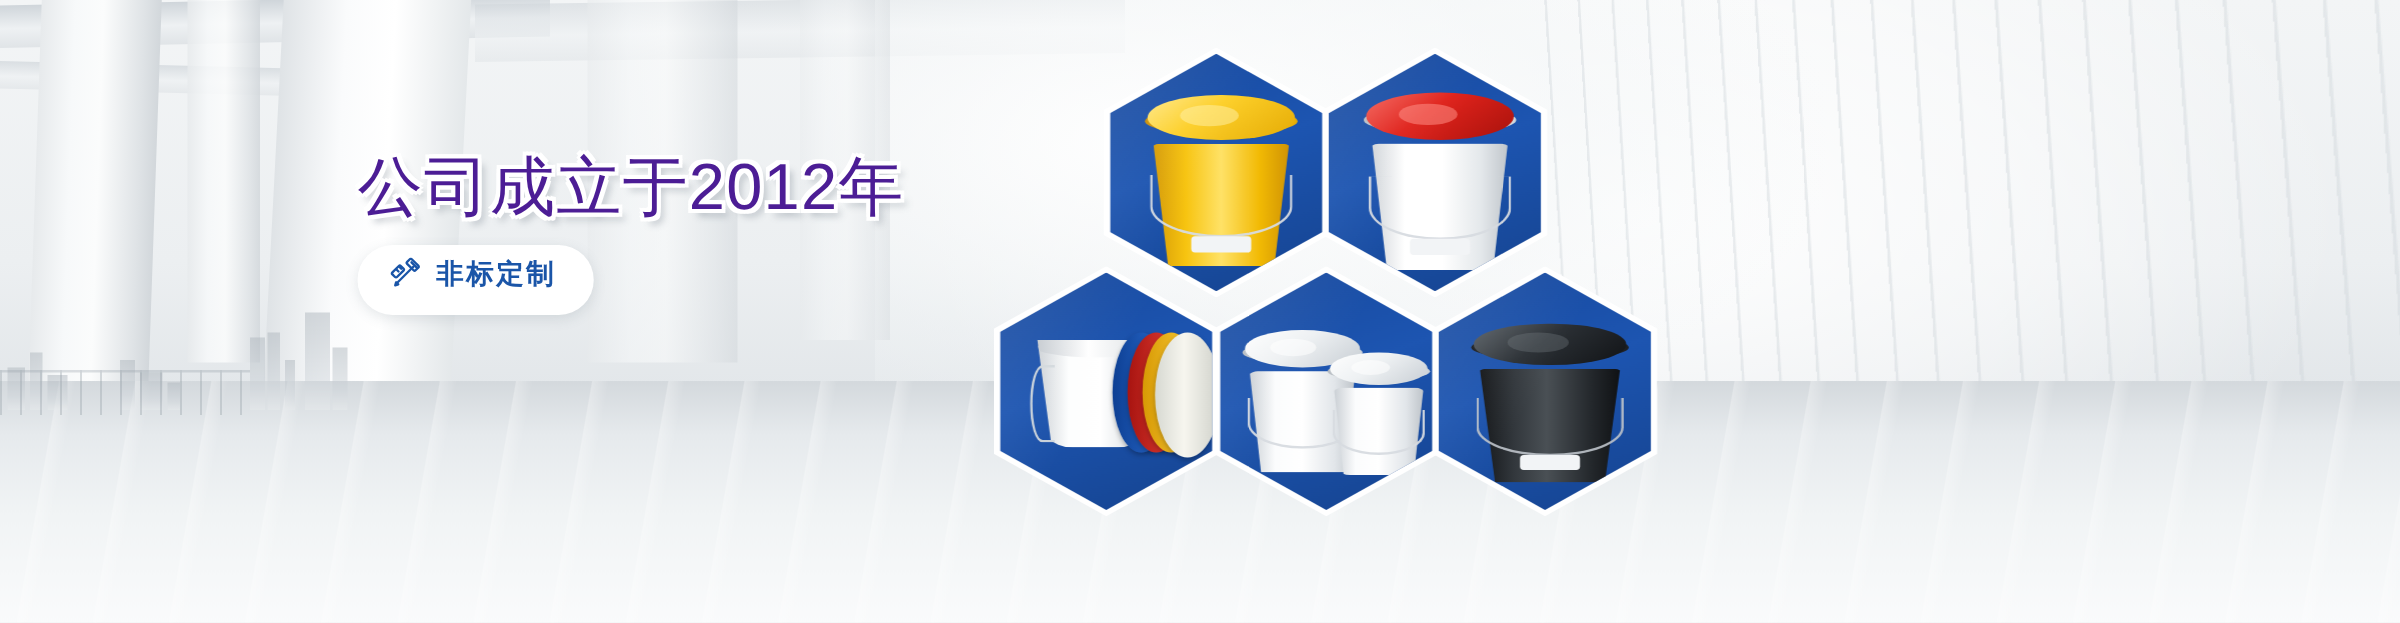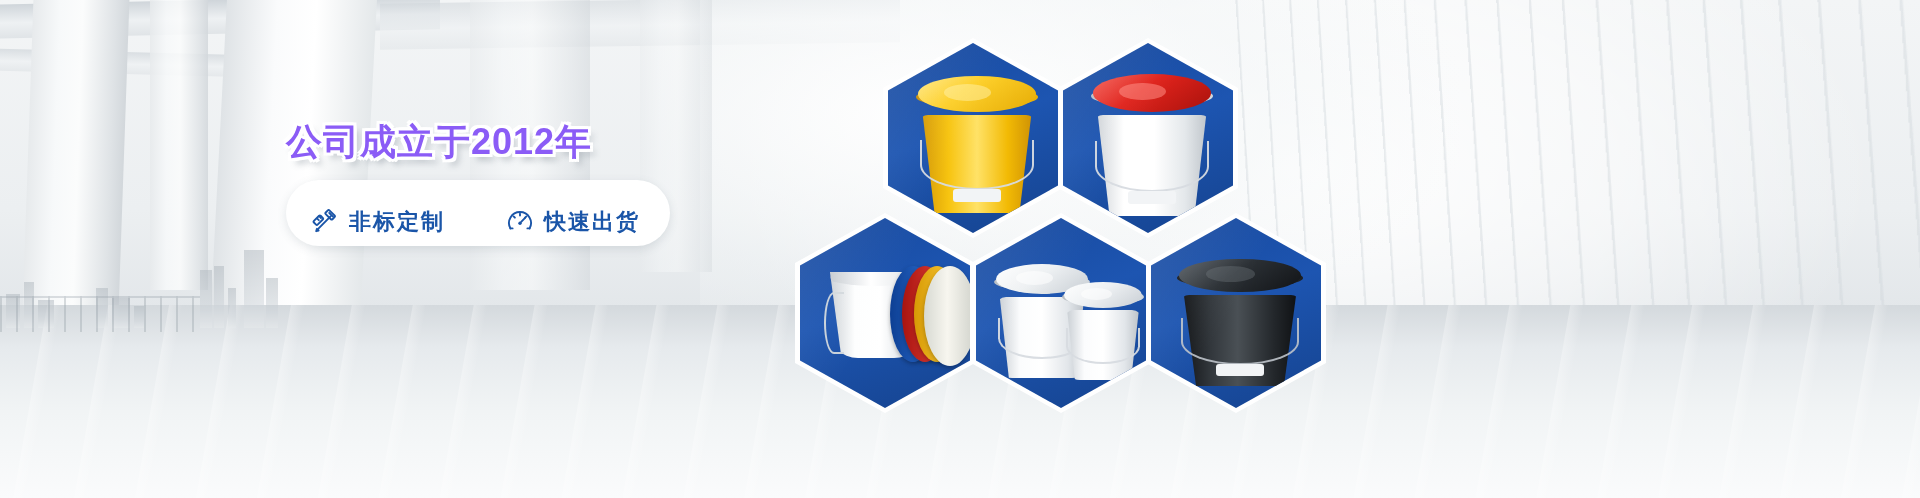--- a/index.html
+++ b/index.html
@@ -57,31 +57,31 @@
   .skyline .b{position:absolute;bottom:0;background:linear-gradient(180deg,#aeb6bd 0%,#cfd5da 70%,#e7eaec 100%);}
   .bridge{
     position:absolute;left:0px;top:296px;width:200px;height:34px;opacity:.45;
     background:repeating-linear-gradient(90deg,rgba(150,160,168,.8) 0 2px,rgba(255,255,255,0) 2px 16px);
     border-top:2px solid rgba(150,160,168,.7);
   }
 
   
   .text-block{position:absolute;left:286px;top:124px;width:520px;}
   .headline{
-    font-size:36px;font-weight:700;letter-spacing:1px;line-height:1;
-    color:#8b5cf6;white-space:nowrap;
+    font-size:52px;font-weight:400;letter-spacing:1px;line-height:1;
+    color:#4c1d95;white-space:nowrap;
     text-shadow:
       -3px -3px 0 #fff, 3px -3px 0 #fff, -3px 3px 0 #fff, 3px 3px 0 #fff,
       -3px 0 0 #fff, 3px 0 0 #fff, 0 -3px 0 #fff, 0 3px 0 #fff,
       5px 6px 6px rgba(80,95,110,.35);
   }
   .pill{
-    margin-top:20px;display:inline-flex;align-items:center;
+    margin-top:20px;display:inline-flex;align-items:flex-start;
     background:#ffffff;border-radius:999px;
-    height:48px;padding:18px 30px 0 26px;gap:16px;
+    height:48px;padding:8px 30px 0 26px;gap:0px;
     box-shadow:0 3px 10px rgba(90,105,120,.16);
   }
   .feat{display:flex;align-items:center;gap:11px;}
   .feat + .feat{margin-left:46px;}
   .feat .ico{width:26px;height:26px;flex:0 0 26px;display:block;}
   .feat .lbl{font-size:22px;font-weight:700;color:#1a55a8;letter-spacing:2px;white-space:nowrap;}
   .subline{
     margin-top:22px;margin-left:2px;
     font-size:24px;letter-spacing:1.5px;color:#2b2f33;white-space:nowrap;
   }
@@ -230,32 +230,20 @@
             <path d="M5.2 9.6l1.6 1.6M7.4 7.4l1.6 1.6"></path>
             <rect x="13.4" y="3.2" width="9.5" height="5.2" rx="1.1" transform="rotate(45 18.15 5.8)"></rect>
             <path d="M17.2 3.9l1.6 1.6M19.4 6.1l1.6 1.6"></path>
             <path d="M5.4 20.6l13.4-13.4"></path>
             <path d="M4.2 22.2l2.4-.7-1.7-1.7z" fill="#1a55a8"></path>
           </svg>
         </span>
         <span class="lbl">非标定制</span>
       </div>
 
-      <div class="feat">
-        <span class="ico">
-          <svg viewBox="0 0 26 26" width="26" height="26" fill="none" stroke="#1a55a8" stroke-width="1.9" stroke-linecap="round" stroke-linejoin="round">
-            <path d="M3.4 19.4a11 11 0 1 1 19.2 0"></path>
-            <path d="M3.4 19.4h2.2M20.4 19.4h2.2"></path>
-            <circle cx="13" cy="14.2" r="1.7" fill="#1a55a8" stroke="none"></circle>
-            <path d="M14.2 12.9l4.1-4.3"></path>
-            <path d="M13 4.8v1.8M6.6 7.4l1.3 1.3M19.4 7.4l-1.3 1.3"></path>
-          </svg>
-        </span>
-        <span class="lbl">快速出货</span>
-      </div>
 
     </div>
 
   </div>
 
   <div class="hexes">
 
     <div class="hex h1">
       <div class="inner">
         <div class="bucket b-yellow" style="left:30px;top:30px;width:118px;height:140px;">

